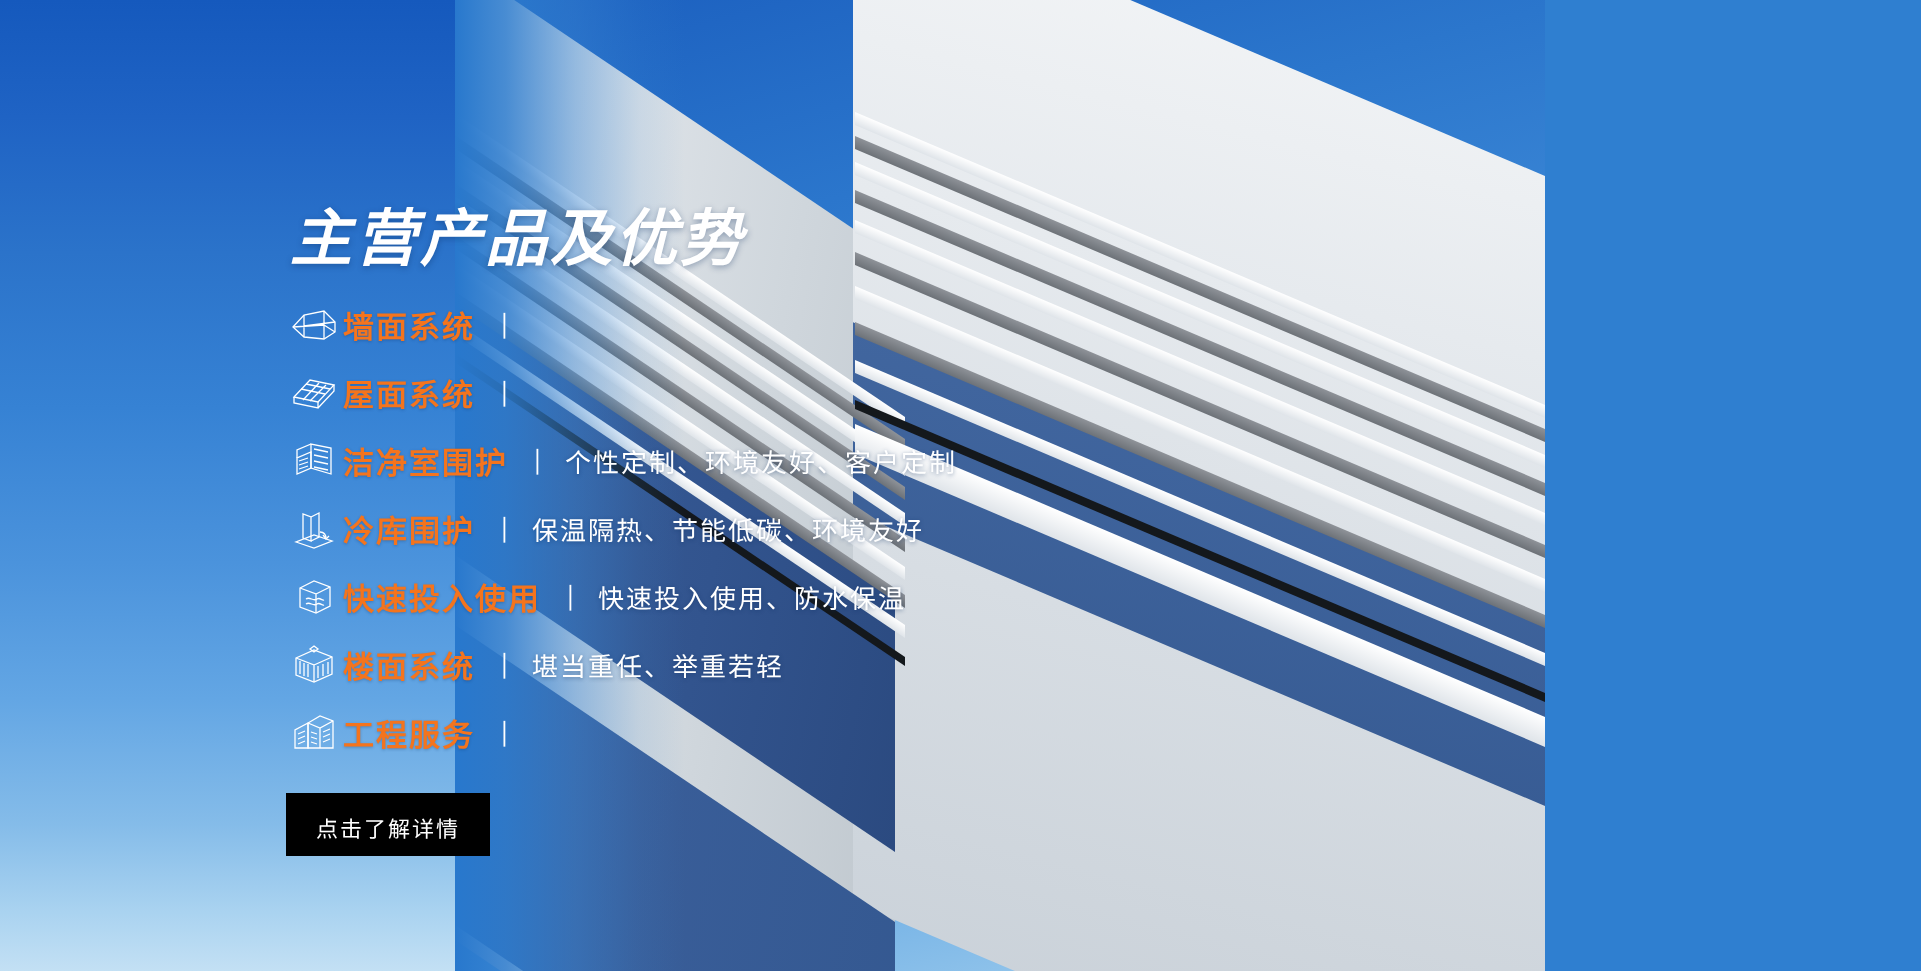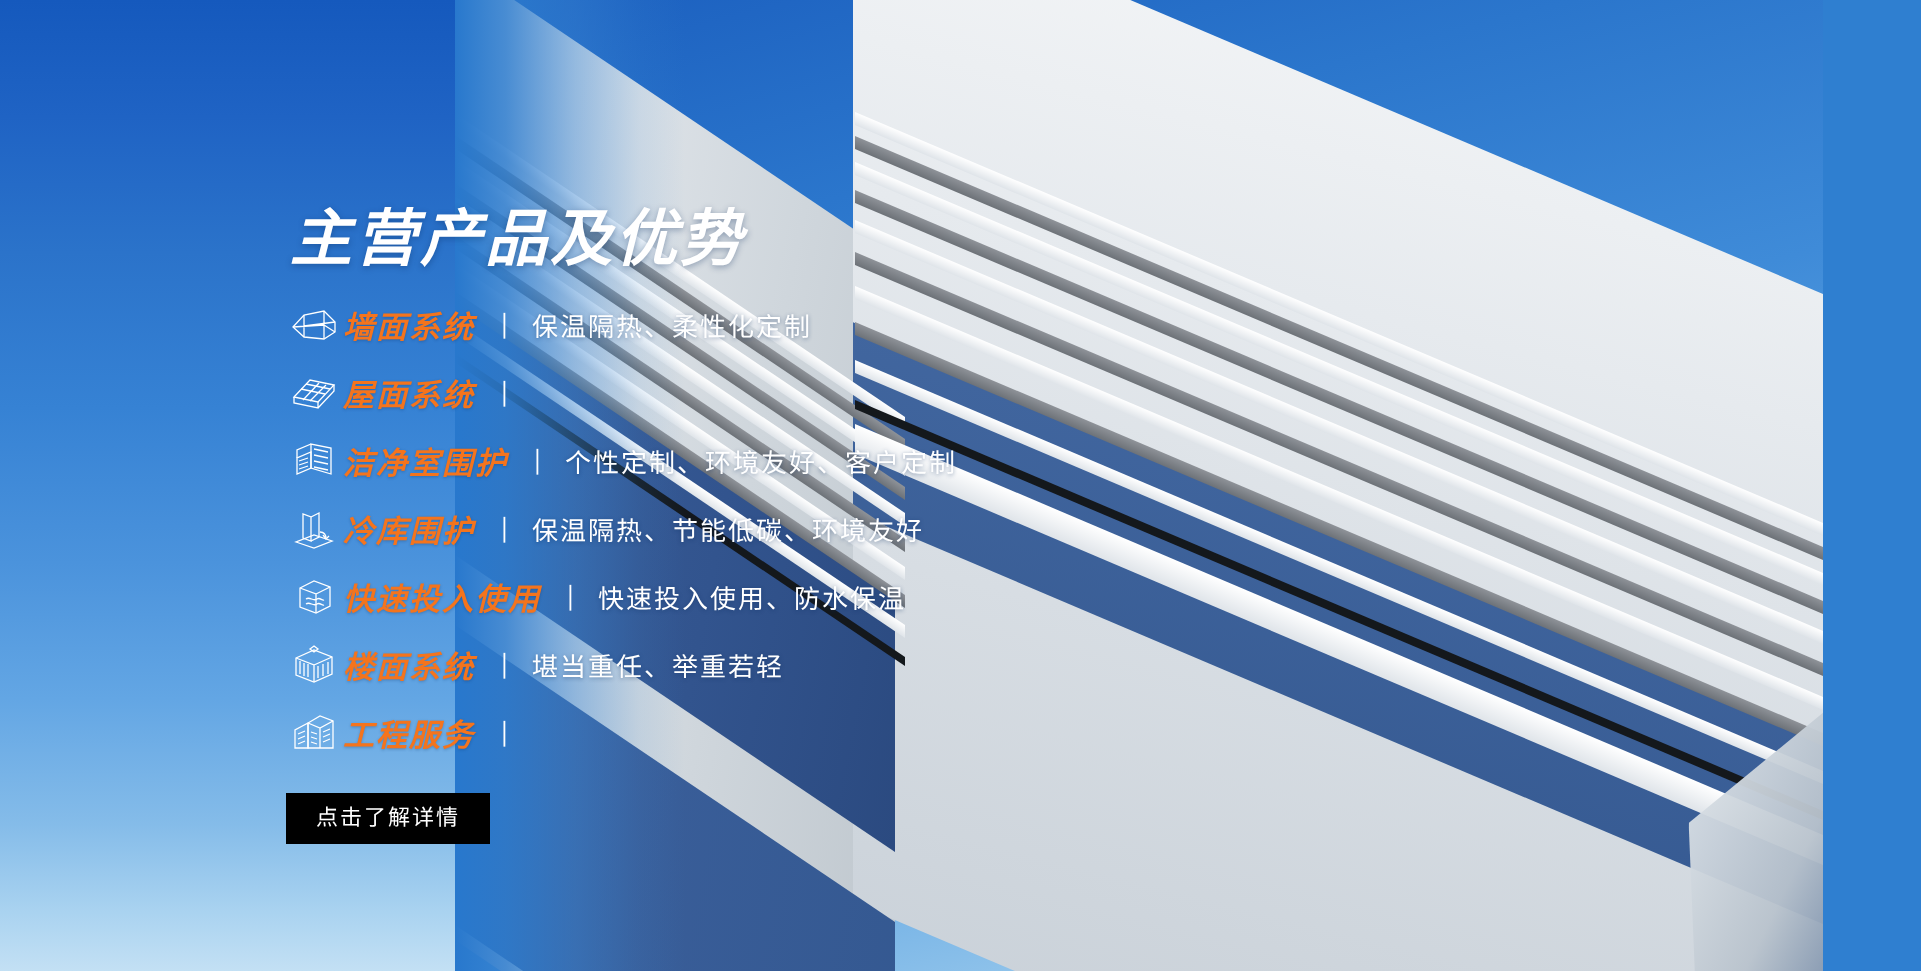--- a/index.html
+++ b/index.html
@@ -3,21 +3,21 @@
 <meta charset="utf-8">
 <title>主营产品及优势</title>
 <style>
   html,body{margin:0;padding:0;}
   body{
     width:1921px;height:971px;overflow:hidden;
     font-family:"Liberation Sans","DejaVu Sans",sans-serif;
     background:#2f7fd0;
   }
   #stage{
-    position:relative;width:1823px;height:971px;overflow:hidden;
+    position:relative;width:1545px;height:971px;overflow:hidden;
     background:linear-gradient(180deg,
         #1559bd 0%,
         #1f63c4 12%,
         #2b73ca 26%,
         #3682d4 42%,
         #4b93dc 58%,
         #63a6e4 72%,
         #85bce9 85%,
         #aad3f0 94%,
         #c3e0f4 100%);
@@ -115,21 +115,21 @@
     display:flex;align-items:center;
     height:53px;margin-bottom:15px;
   }
   .f-icon{
     width:58px;height:48px;flex:0 0 58px;
     display:flex;align-items:center;justify-content:center;
   }
   .f-icon svg{display:block;}
   .f-title{
     color:#f4741d;
-    font-weight:bold;font-style:italic;
+    font-weight:bold;
     font-size:31px;letter-spacing:2px;
     white-space:nowrap;
     text-shadow:0 1px 3px rgba(10,45,95,.30);
   }
   .f-bar{
     color:#ffffff;font-weight:bold;font-size:27px;
     margin:0 14px 0 16px;
     transform:scaleX(.55);
     display:inline-block;
   }
@@ -137,21 +137,21 @@
     color:#ffffff;font-size:26px;letter-spacing:2px;
     white-space:nowrap;
     text-shadow:0 1px 4px rgba(10,45,95,.45);
   }
 
   .cta{
     position:absolute;left:286px;top:793px;
     background:#000000;
     color:#ffffff;
     font-size:22px;letter-spacing:2px;
-    padding:14px 30px 15px 30px;
+    padding:26px 30px 15px 30px;
     border:0;cursor:pointer;
     font-family:inherit;
     line-height:1;
   }
 </style>
 </head>
 <body>
 
 <div id="stage">
 
@@ -202,21 +202,20 @@
 
       <div class="feature-row">
         <span class="f-icon">
           <svg width="46" height="40" viewBox="0 0 46 40" fill="none" stroke="#ffffff" stroke-width="1.3">
             <path d="M2 22 L13 10 L33 6 L44 17 L44 27 L33 34 L13 32 Z"></path>
             <path d="M13 10 L13 32 M33 6 L33 34 M2 22 L33 20 M13 21 L44 17 M33 20 L44 27"></path>
           </svg>
         </span>
         <span class="f-title">墙面系统</span>
         <span class="f-bar">丨</span>
-        <span class="f-desc">保温隔热、柔性化定制</span>
       </div>
 
       <div class="feature-row">
         <span class="f-icon">
           <svg width="46" height="40" viewBox="0 0 46 40" fill="none" stroke="#ffffff" stroke-width="1.3">
             <path d="M3 24 L19 7 L43 12 L27 29 Z"></path>
             <path d="M3 24 L3 30 L27 35 L27 29 M27 35 L43 18 L43 12"></path>
             <path d="M10 16 L34 21 M15 11 L39 16 M12 27 L28 10 M19 28 L35 12"></path>
           </svg>
         </span>

